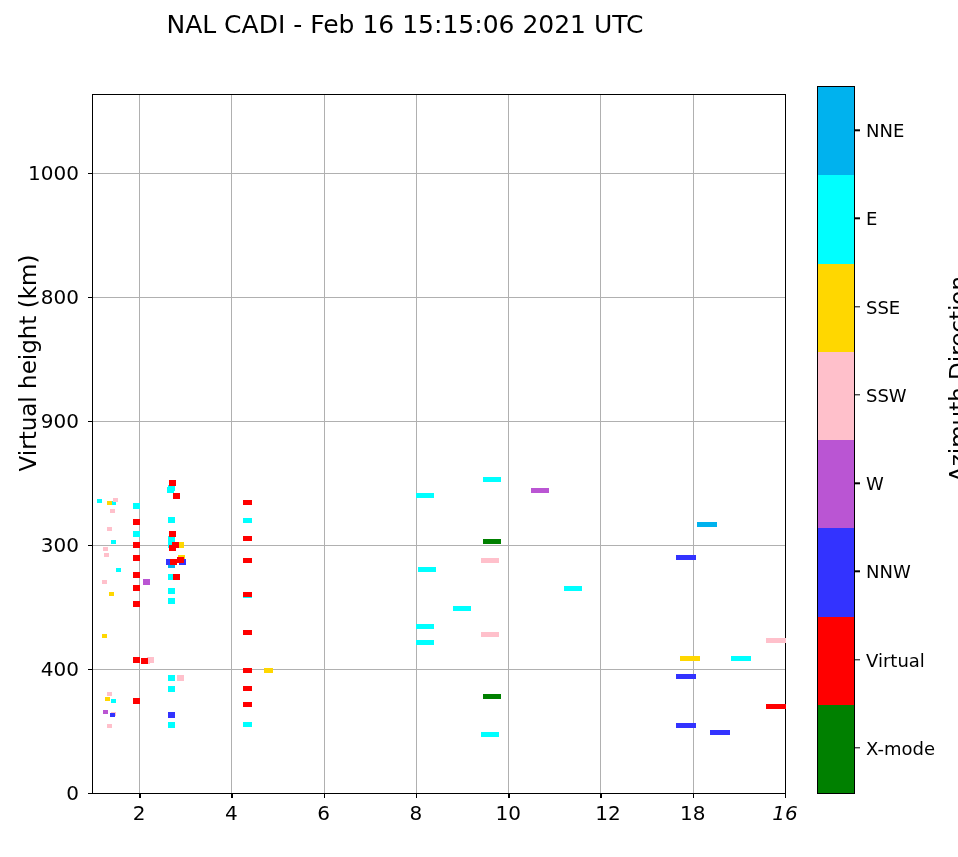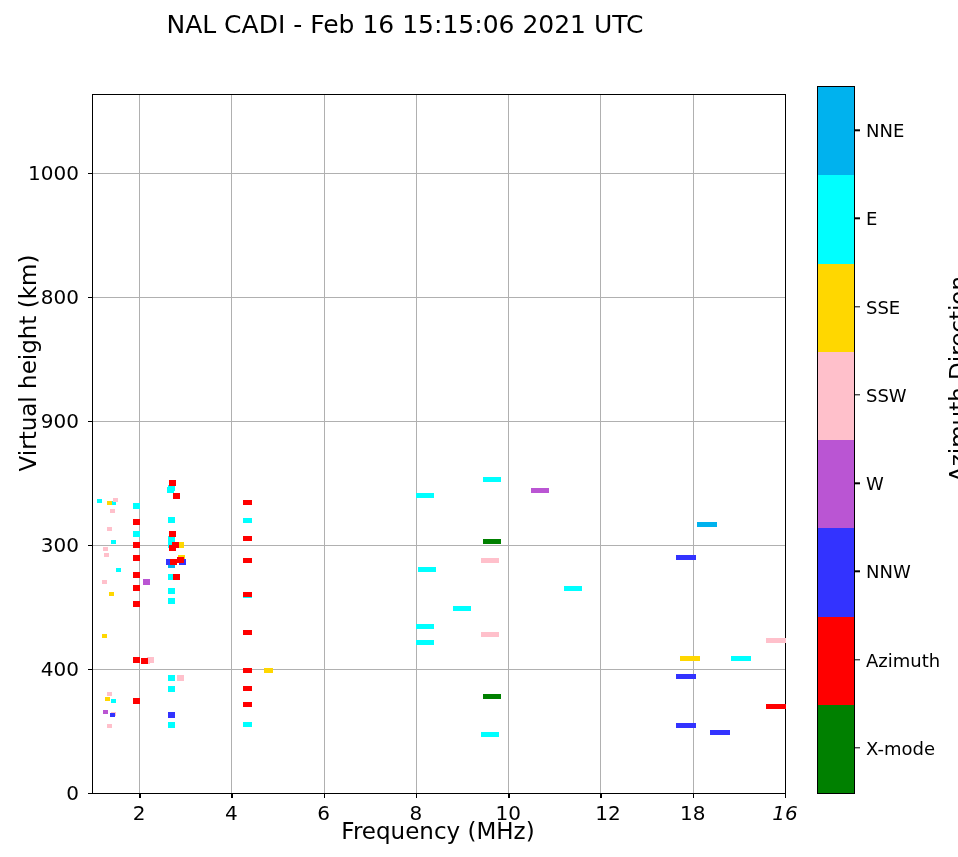--- a/index.html
+++ b/index.html
@@ -297,21 +297,20 @@
       <div class="pt" title="Vertical 4.35 MHz 198 km" style="left: 150.047px; top: 572.652px; width: 9px; height: 5px; background: rgb(255, 0, 0);"></div>
       <div class="pt" title="Vertical 4.35 MHz 168 km" style="left: 150.047px; top: 591.265px; width: 9px; height: 5px; background: rgb(255, 0, 0);"></div>
       <div class="pt" title="Vertical 4.35 MHz 142 km" style="left: 150.047px; top: 607.397px; width: 9px; height: 5px; background: rgb(255, 0, 0);"></div>
       <div class="pt" title="Vertical 2.8 MHz 348 km" style="left: 79.54px; top: 479.085px; width: 7px; height: 6px; background: rgb(255, 0, 0);"></div>
       <div class="pt" title="Vertical 1.95 MHz 148 km" style="left: 40.3267px; top: 603.174px; width: 7px; height: 6px; background: rgb(255, 0, 0);"></div>
       <div class="pt" title="Vertical 15.8 MHz 140 km" style="left: 672.773px; top: 608.638px; width: 20px; height: 5px; background: rgb(255, 0, 0);"></div>
       <div class="pt" title="X-mode 9.65 MHz 405 km" style="left: 390.053px; top: 444.22px; width: 18px; height: 5px; background: rgb(0, 128, 0);"></div>
       <div class="pt" title="X-mode 9.65 MHz 155 km" style="left: 390.053px; top: 599.331px; width: 18px; height: 5px; background: rgb(0, 128, 0);"></div>
     </div>
 
-  <div id="xlabel">Frequency (MHz)</div>
   <div id="ylabel">Virtual height (km)</div>
 
   <div id="colorbar">
       <div class="cb-seg" style="flex: 1 1 0px; background: rgb(0, 178, 238);"></div>
       <div class="cb-seg" style="flex: 1 1 0px; background: rgb(0, 255, 255);"></div>
       <div class="cb-seg" style="flex: 1 1 0px; background: rgb(255, 215, 0);"></div>
       <div class="cb-seg" style="flex: 1 1 0px; background: rgb(255, 192, 203);"></div>
       <div class="cb-seg" style="flex: 1 1 0px; background: rgb(186, 85, 211);"></div>
       <div class="cb-seg" style="flex: 1 1 0px; background: rgb(51, 51, 255);"></div>
       <div class="cb-seg" style="flex: 1 1 0px; background: rgb(255, 0, 0);"></div>
@@ -324,19 +323,19 @@
       <div class="cb-label" style="top: 132.375px;">E</div>
       <div class="cb-tick" style="top: 220.625px;"></div>
       <div class="cb-label" style="top: 220.625px;">SSE</div>
       <div class="cb-tick" style="top: 308.875px;"></div>
       <div class="cb-label" style="top: 308.875px;">SSW</div>
       <div class="cb-tick" style="top: 397.125px;"></div>
       <div class="cb-label" style="top: 397.125px;">W</div>
       <div class="cb-tick" style="top: 485.375px;"></div>
       <div class="cb-label" style="top: 485.375px;">NNW</div>
       <div class="cb-tick" style="top: 573.625px;"></div>
-      <div class="cb-label" style="top: 573.625px;">Azimuth</div>
+      <div class="cb-label" style="top: 573.625px;">Virtual</div>
       <div class="cb-tick" style="top: 661.875px;"></div>
       <div class="cb-label" style="top: 661.875px;">X-mode</div>
     </div>
   <div id="cblabel">Azimuth Direction</div>
 
 </div>
 
 </body></html>

